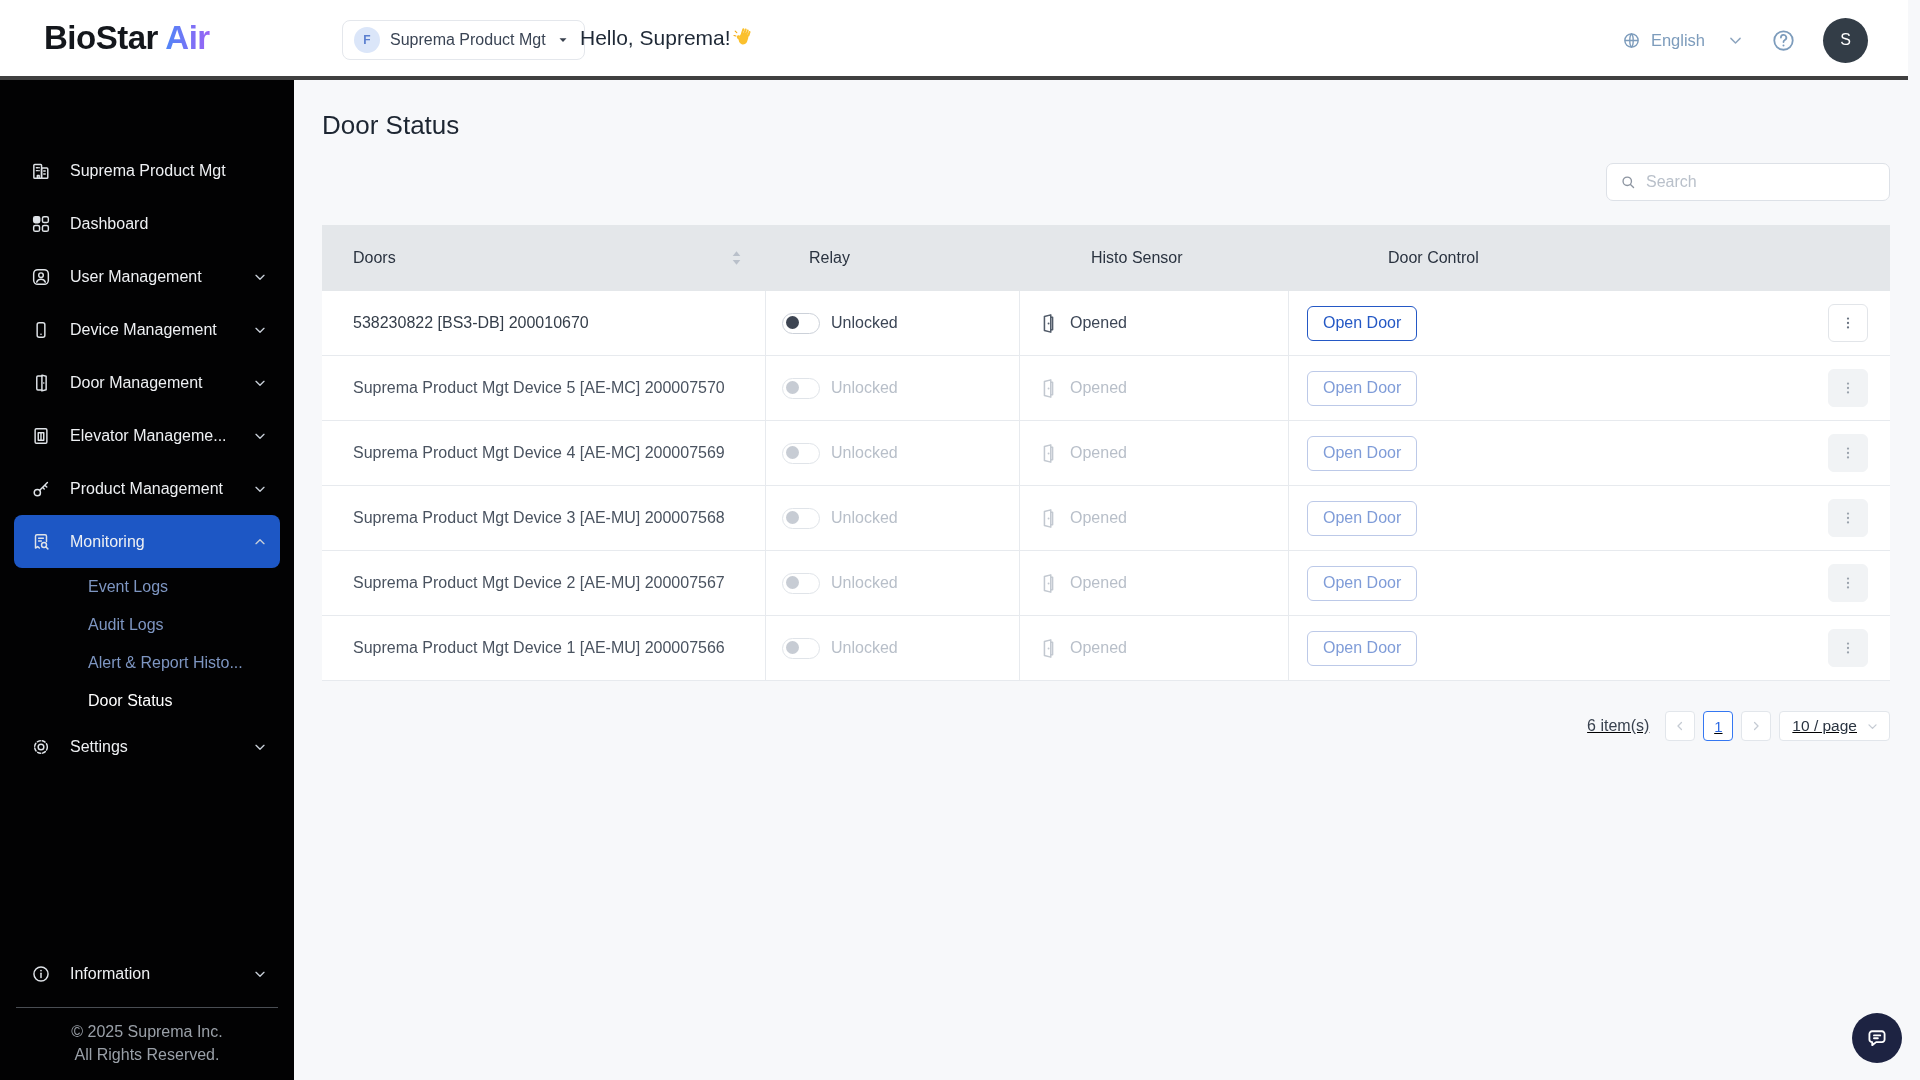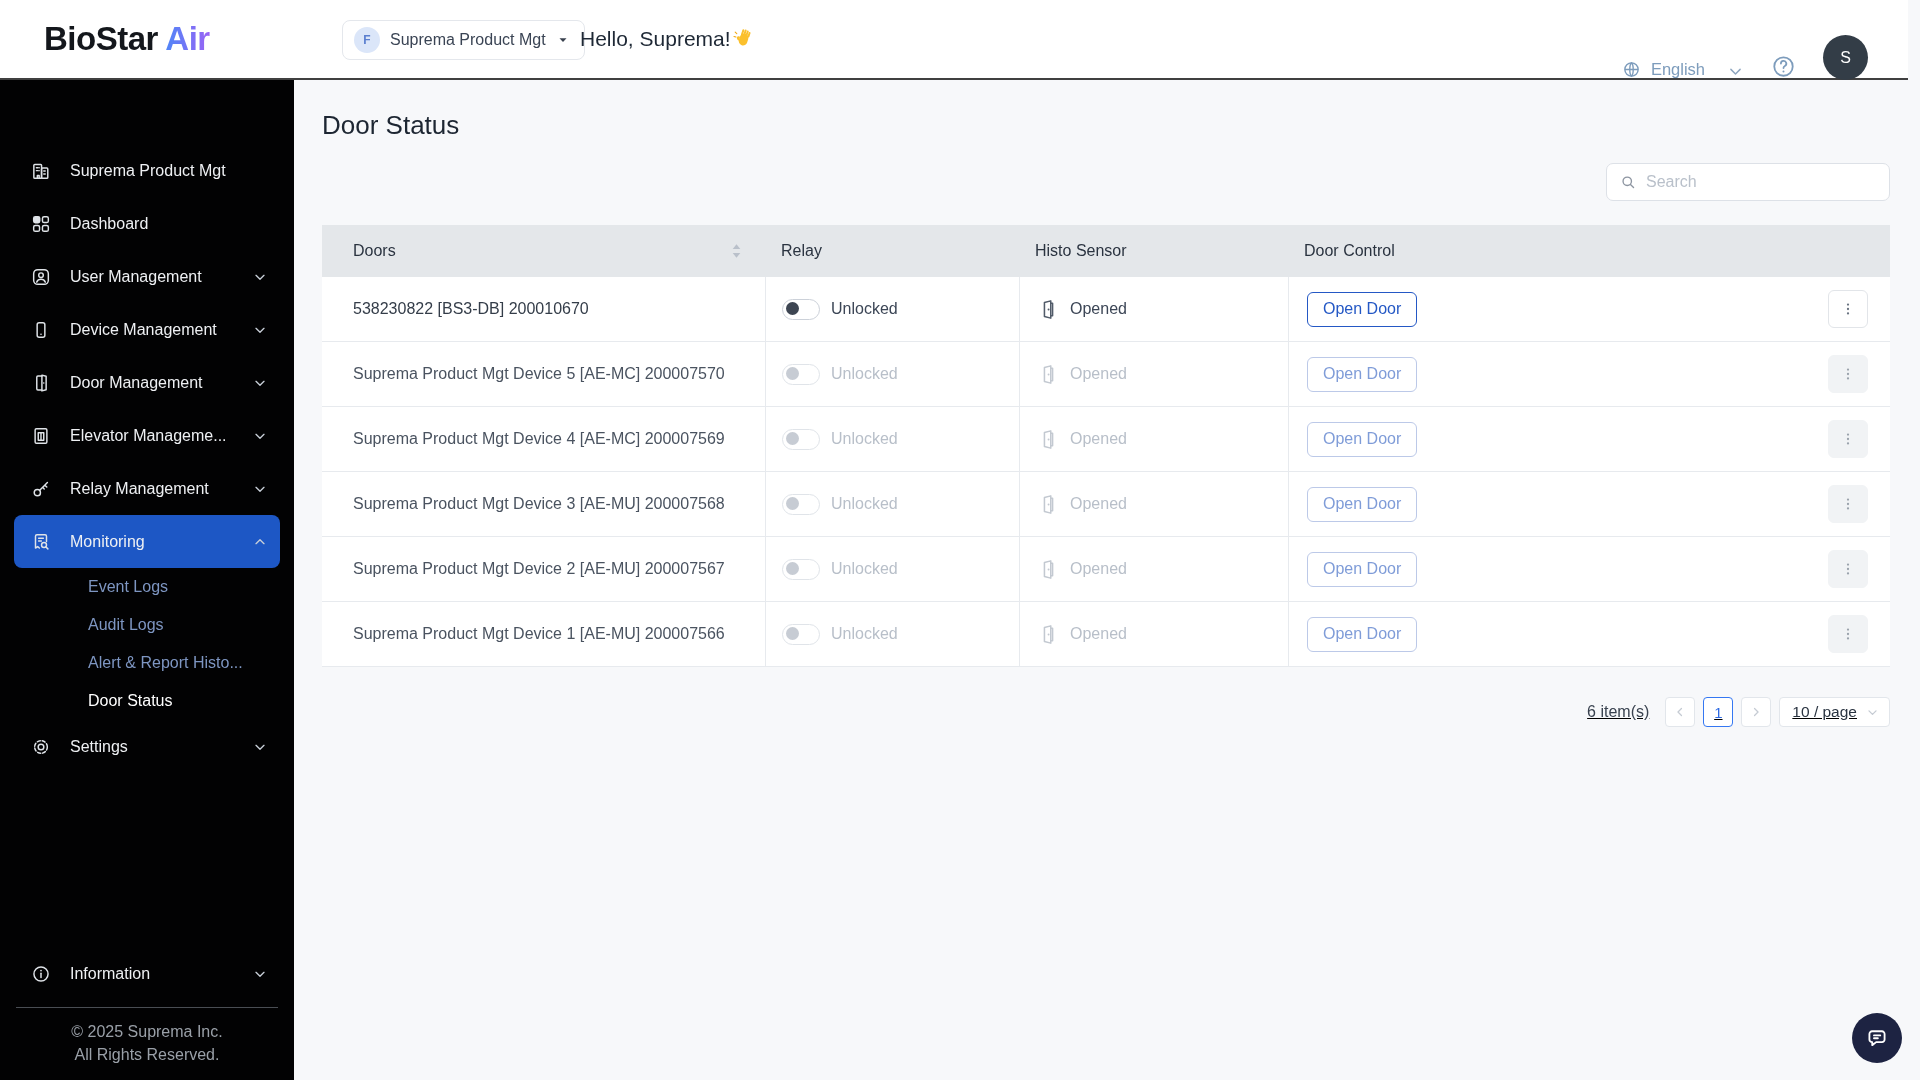--- a/index.html
+++ b/index.html
@@ -1,37 +1,37 @@
 <!DOCTYPE html>
 <html><head>
 <meta charset="utf-8">
 <style>
   * { margin:0; padding:0; box-sizing:border-box; }
   html,body { width:1920px; height:1080px; overflow:hidden;
     font-family:"Liberation Sans","DejaVu Sans",sans-serif; background:#f7f8fa; }
 
   
   .header { position:fixed; top:0; left:0; width:1908px; height:80px; background:#fff;
-    border-bottom:2px solid #404040; z-index:5; }
+    border-bottom:4px solid #404040; z-index:5; }
   .logo { position:absolute; left:44px; top:50%; transform:translateY(-50%);
     font-size:33px; font-weight:700; letter-spacing:-0.5px; color:#14171c; }
   .logo .air { background:linear-gradient(90deg,#4f86f7,#9a63f5);
     -webkit-background-clip:text; background-clip:text; color:transparent; }
   .org { position:absolute; left:342px; top:20px; height:40px; min-width:228px;
     border:1px solid #e4e7ec; border-radius:8px; background:#fff;
     display:flex; align-items:center; padding:0 14px 0 11px; gap:10px; cursor:pointer; }
   .org-badge { width:26px; height:26px; border-radius:50%; background:#dbe6f9; color:#5b7fd0;
     font-size:12px; font-weight:700; display:flex; align-items:center; justify-content:center; }
   .org-label { font-size:16px; color:#3a4454; }
   .org-caret svg { display:block; width:14px; height:14px; fill:#39414e; }
   .greeting { position:absolute; left:580px; top:50%; transform:translateY(-50%);
     font-size:21px; color:#1e2835; display:flex; align-items:center; }
   .wave svg { display:block; width:24px; height:24px; }
   .header-right { position:absolute; right:40px; top:0; height:80px;
-    display:flex; align-items:flex-end; }
+    display:flex; align-items:center; }
   .lang { display:flex; align-items:center; gap:9px; color:#7d9cbc; cursor:pointer; }
   .lang svg { display:block; width:21px; height:21px; }
   .lang-label { font-size:16.5px; }
   .lang-chev { margin-left:22px; cursor:pointer; }
   .lang-chev svg { display:block; width:17px; height:17px; color:#8da5bf; }
   .help { margin-left:26px; cursor:pointer; }
   .help svg { display:block; width:27px; height:27px; color:#7d9cbc; }
   .avatar { margin-left:26px; width:45px; height:45px; border-radius:50%; background:#333d47;
     color:#fff; font-size:16px; display:flex; align-items:center; justify-content:center; cursor:pointer; }
 
@@ -61,21 +61,21 @@
   .toolbar { margin-top:22px; display:flex; justify-content:flex-end; }
   .search { width:284px; height:38px; background:#fff; border:1px solid #dde1e7;
     border-radius:7px; display:flex; align-items:center; padding:0 12px; gap:9px; }
   .search svg { display:block; width:18px; height:18px; color:#8d95a1; flex:none; }
   .search input { flex:1; border:0; outline:0; background:transparent; font-size:16px;
     color:#333c49; font-family:inherit; }
   .search input::placeholder { color:#b9c0ca; }
 
   .table { margin-top:24px; background:#fff; }
   .thead, .trow { display:grid; grid-template-columns:443px 254px 269px 1fr; }
-  .thead { height:52px; background:#e4e7ea; align-items:center; }
+  .thead { height:66px; background:#e4e7ea; align-items:center;gap:28px; }
   .th { font-size:16px; font-weight:500; color:#2a3340; padding-left:31px; }
   .th.cols2 { padding-left:16px; }
   .th-doors { display:flex; align-items:center; justify-content:space-between; padding-right:22px; }
   .sort svg { display:block; width:13px; height:16px; }
   .trow { height:65px; border-bottom:1px solid #e7eaee; background:#fff; }
   .cell { display:flex; align-items:center; height:100%; padding-left:31px; font-size:16px; }
   .cell.c2, .cell.c3, .cell.c4 { border-left:1px solid #e7eaee; padding-left:16px; }
   .cell.c4 { padding-left:18px; padding-right:22px; justify-content:space-between; }
   .door-name { color:#343d49; }
   .trow.muted .door-name { color:#4a5360; }
@@ -260,21 +260,21 @@
           </svg>
         </span>
       </div>
       <div class="side-item">
         <span class="s-icon">
           <svg viewBox="0 0 24 24" fill="none" stroke="currentColor" stroke-width="1.6" stroke-linecap="round" stroke-linejoin="round">
             <circle cx="8" cy="16" r="3.4"></circle>
             <path d="M10.6 13.4L19 5M16.2 7.8l2.1 2.1M13.8 10.2l1.7 1.7"></path>
           </svg>
         </span>
-        <span class="s-label">Relay Management</span>
+        <span class="s-label">Product Management</span>
         <span class="s-chev">
           <svg viewBox="0 0 24 24" fill="none" stroke="currentColor" stroke-width="2" stroke-linecap="round" stroke-linejoin="round">
             <path d="M6 9.5l6 6 6-6"></path>
           </svg>
         </span>
       </div>
       <div class="side-item active">
         <span class="s-icon">
           <svg viewBox="0 0 24 24" fill="none" stroke="currentColor" stroke-width="1.6" stroke-linecap="round" stroke-linejoin="round">
             <path d="M18 11.4V5.6A1.6 1.6 0 0 0 16.4 4H7.6A1.6 1.6 0 0 0 6 5.6v13L8.4 17l1.8 1.6"></path>

